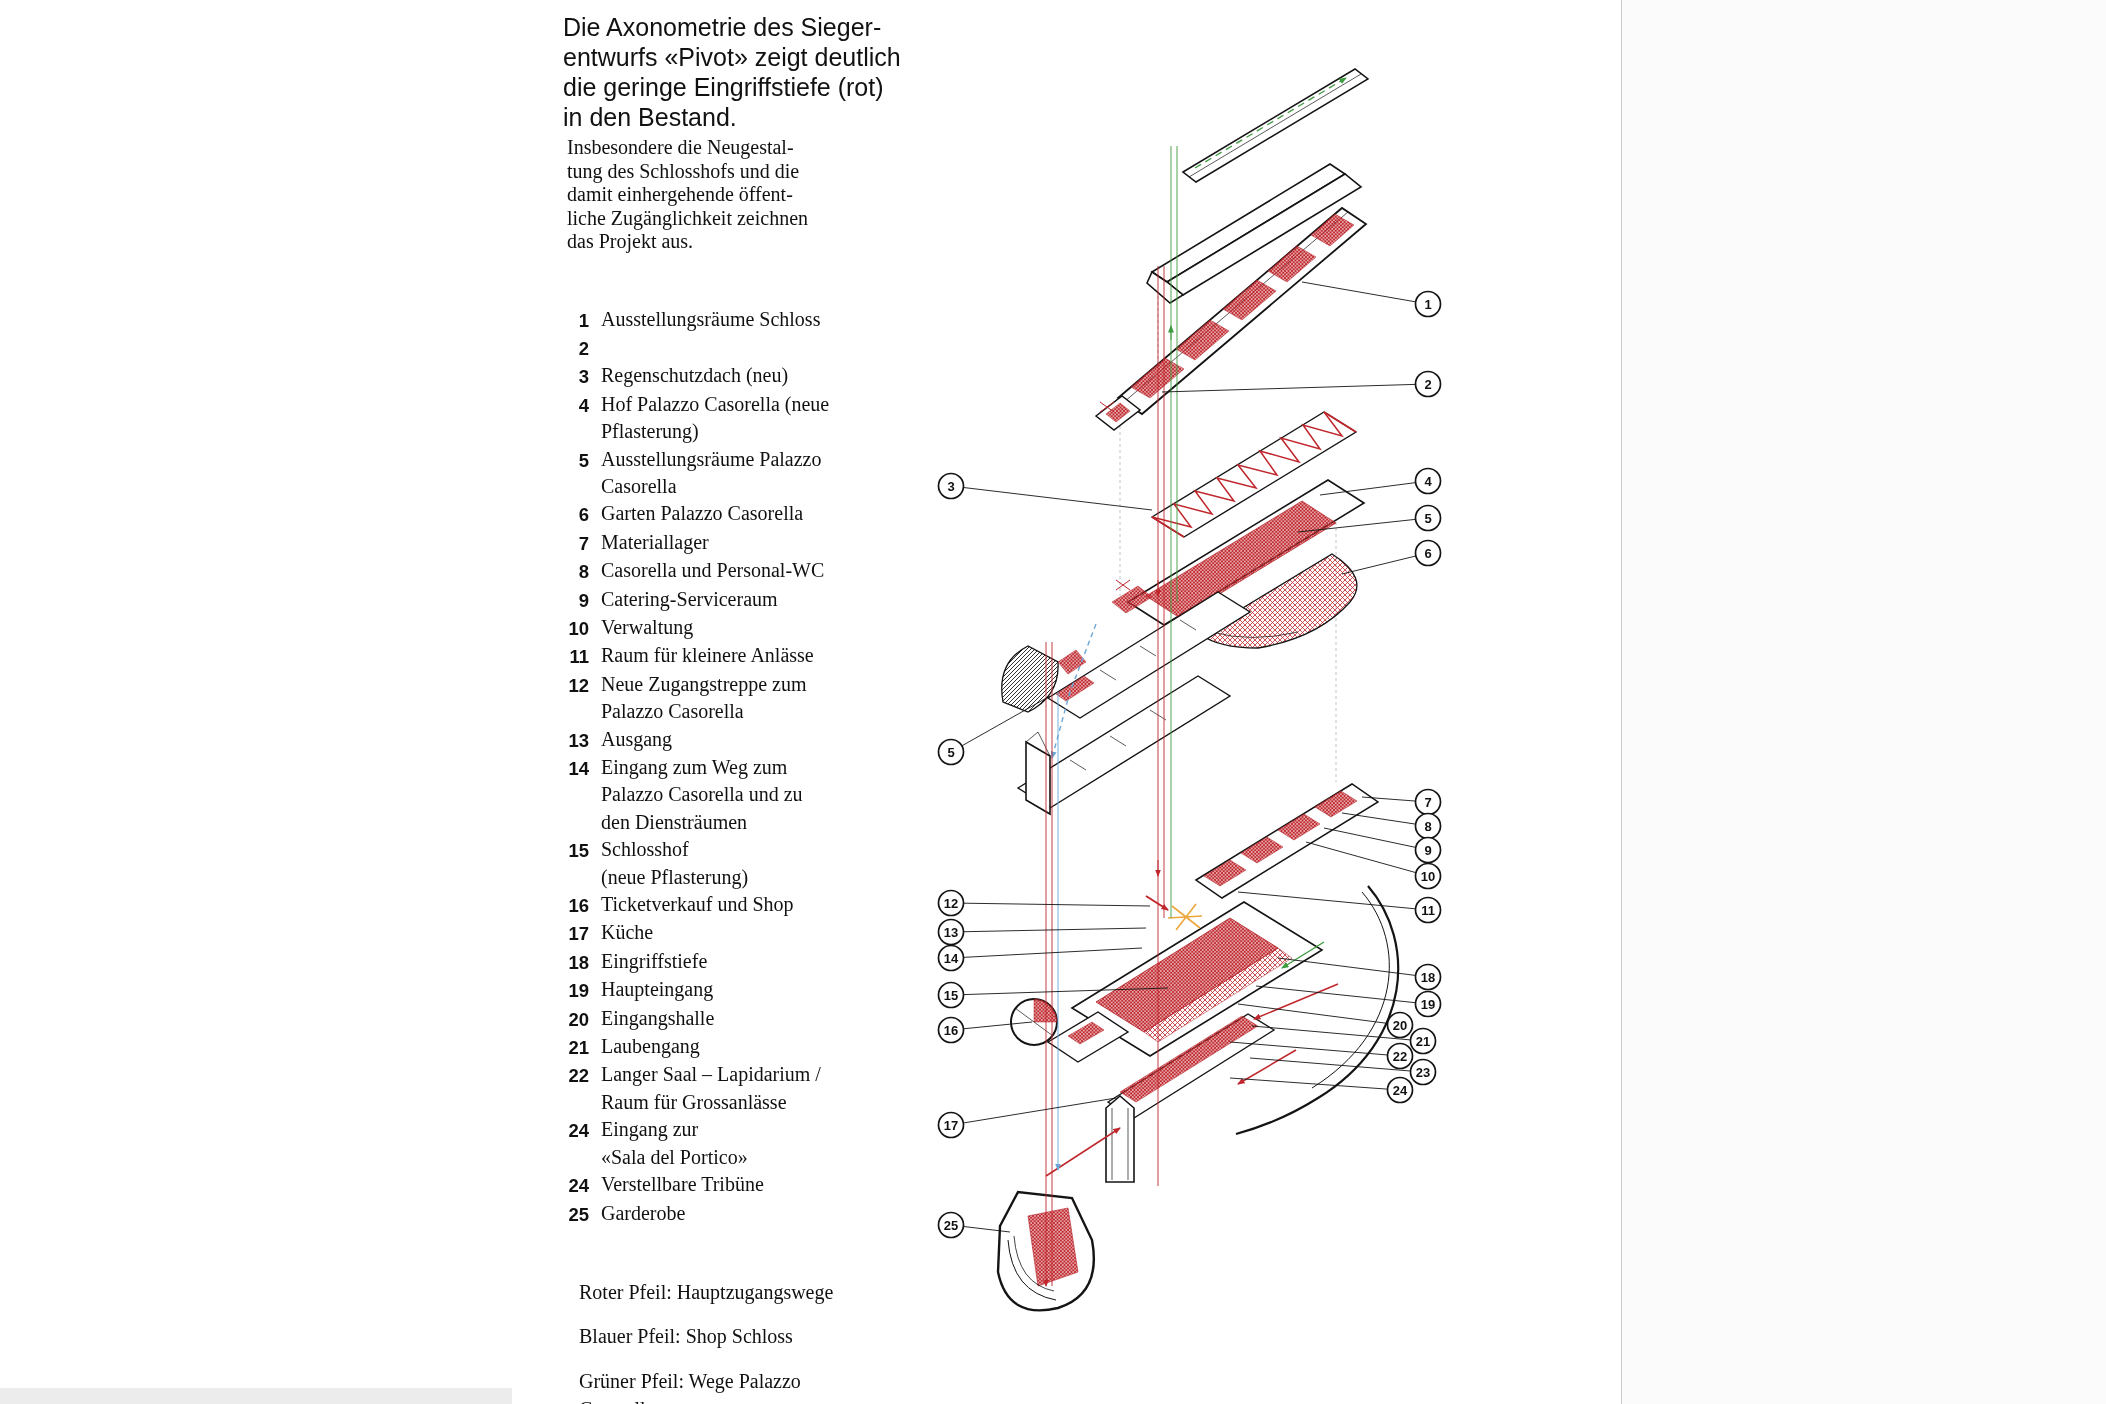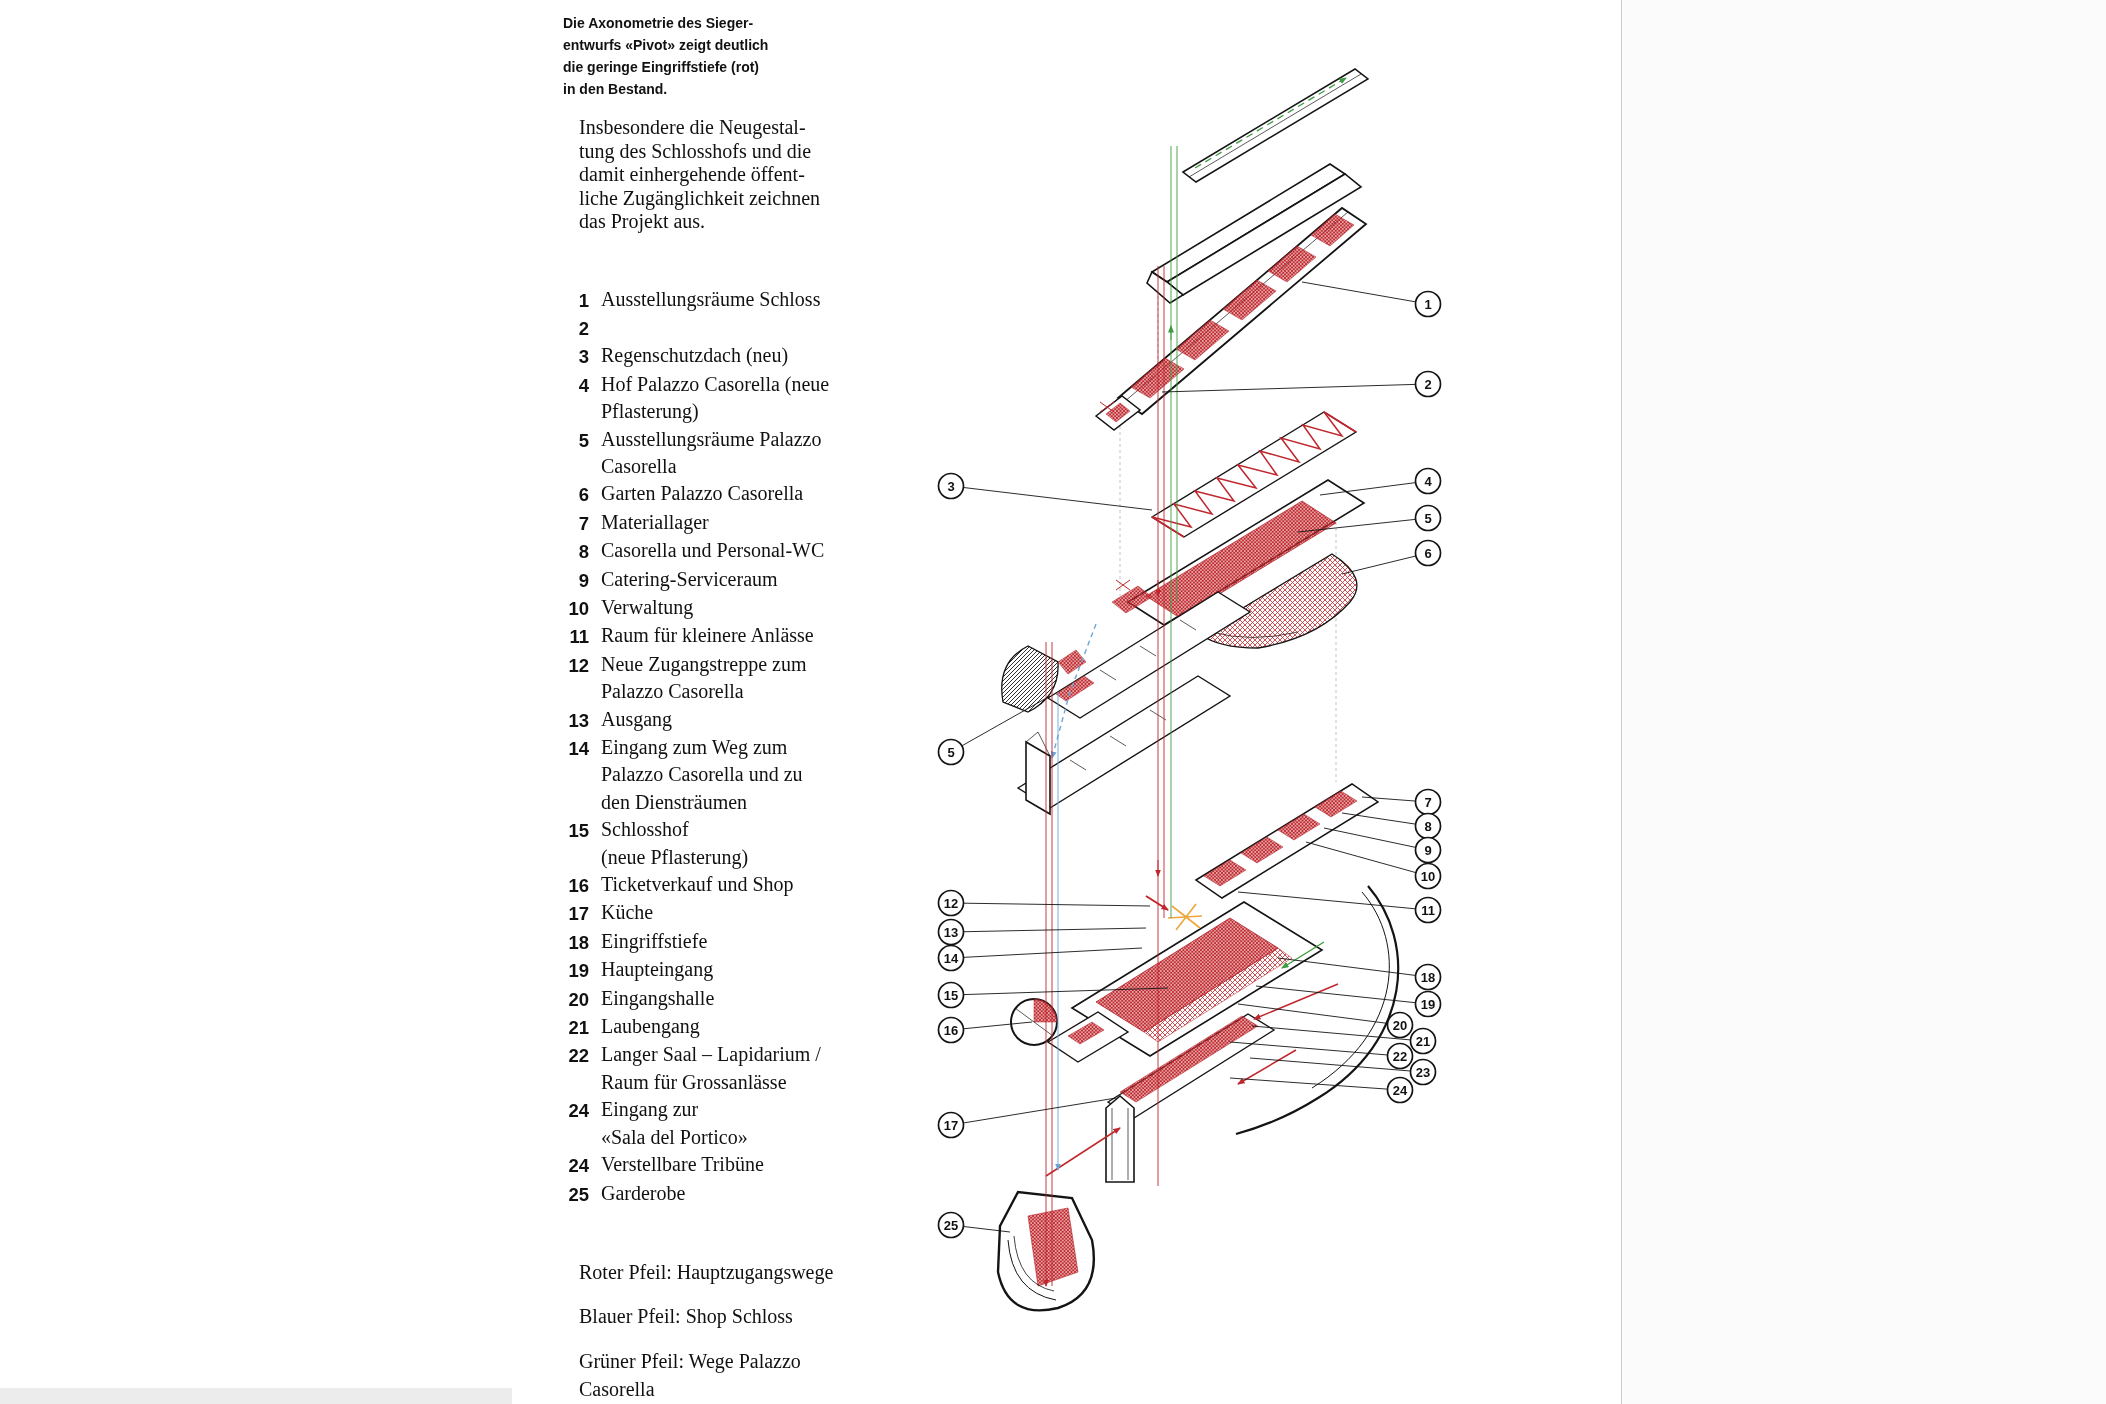--- a/index.html
+++ b/index.html
@@ -3,24 +3,24 @@
 <meta charset="utf-8">
 <style>
   html,body{margin:0;padding:0}
   body{
     width:2106px;height:1404px;position:relative;overflow:hidden;
     background:#ffffff;color:#111;
     font-family:"Liberation Serif",serif;
   }
   .text-col{position:absolute;left:563px;top:12px;width:350px}
   .intro-bold{
-    font-family:"Liberation Sans",sans-serif;font-weight:700;
-    font-size:14px;line-height:22px;white-space:pre-line;margin:0;
+    font-family:"Liberation Sans",sans-serif;font-weight:400;
+    font-size:25px;line-height:30px;white-space:pre-line;margin:0;
   }
-  .intro-rest{font-size:20px;line-height:23.5px;white-space:pre-line;margin:16px}
+  .intro-rest{font-size:20px;line-height:23.5px;white-space:pre-line;margin:4px}
   .legend{margin:52px 0 0;padding:0;list-style:none}
   .li{display:flex;font-size:20px;line-height:27.4px}
   .num{
     font-family:"Liberation Sans",sans-serif;font-weight:700;font-size:18.5px;
     width:26px;text-align:right;flex:none;padding-top:1px;
   }
   .txt{margin-left:12px;white-space:pre-line}
   .arrow-notes{margin-top:50px;font-size:20px;line-height:28.5px}
   .arrow-notes p{margin:16px;white-space:pre-line}
   svg.drawing{position:absolute;left:900px;top:40px}

